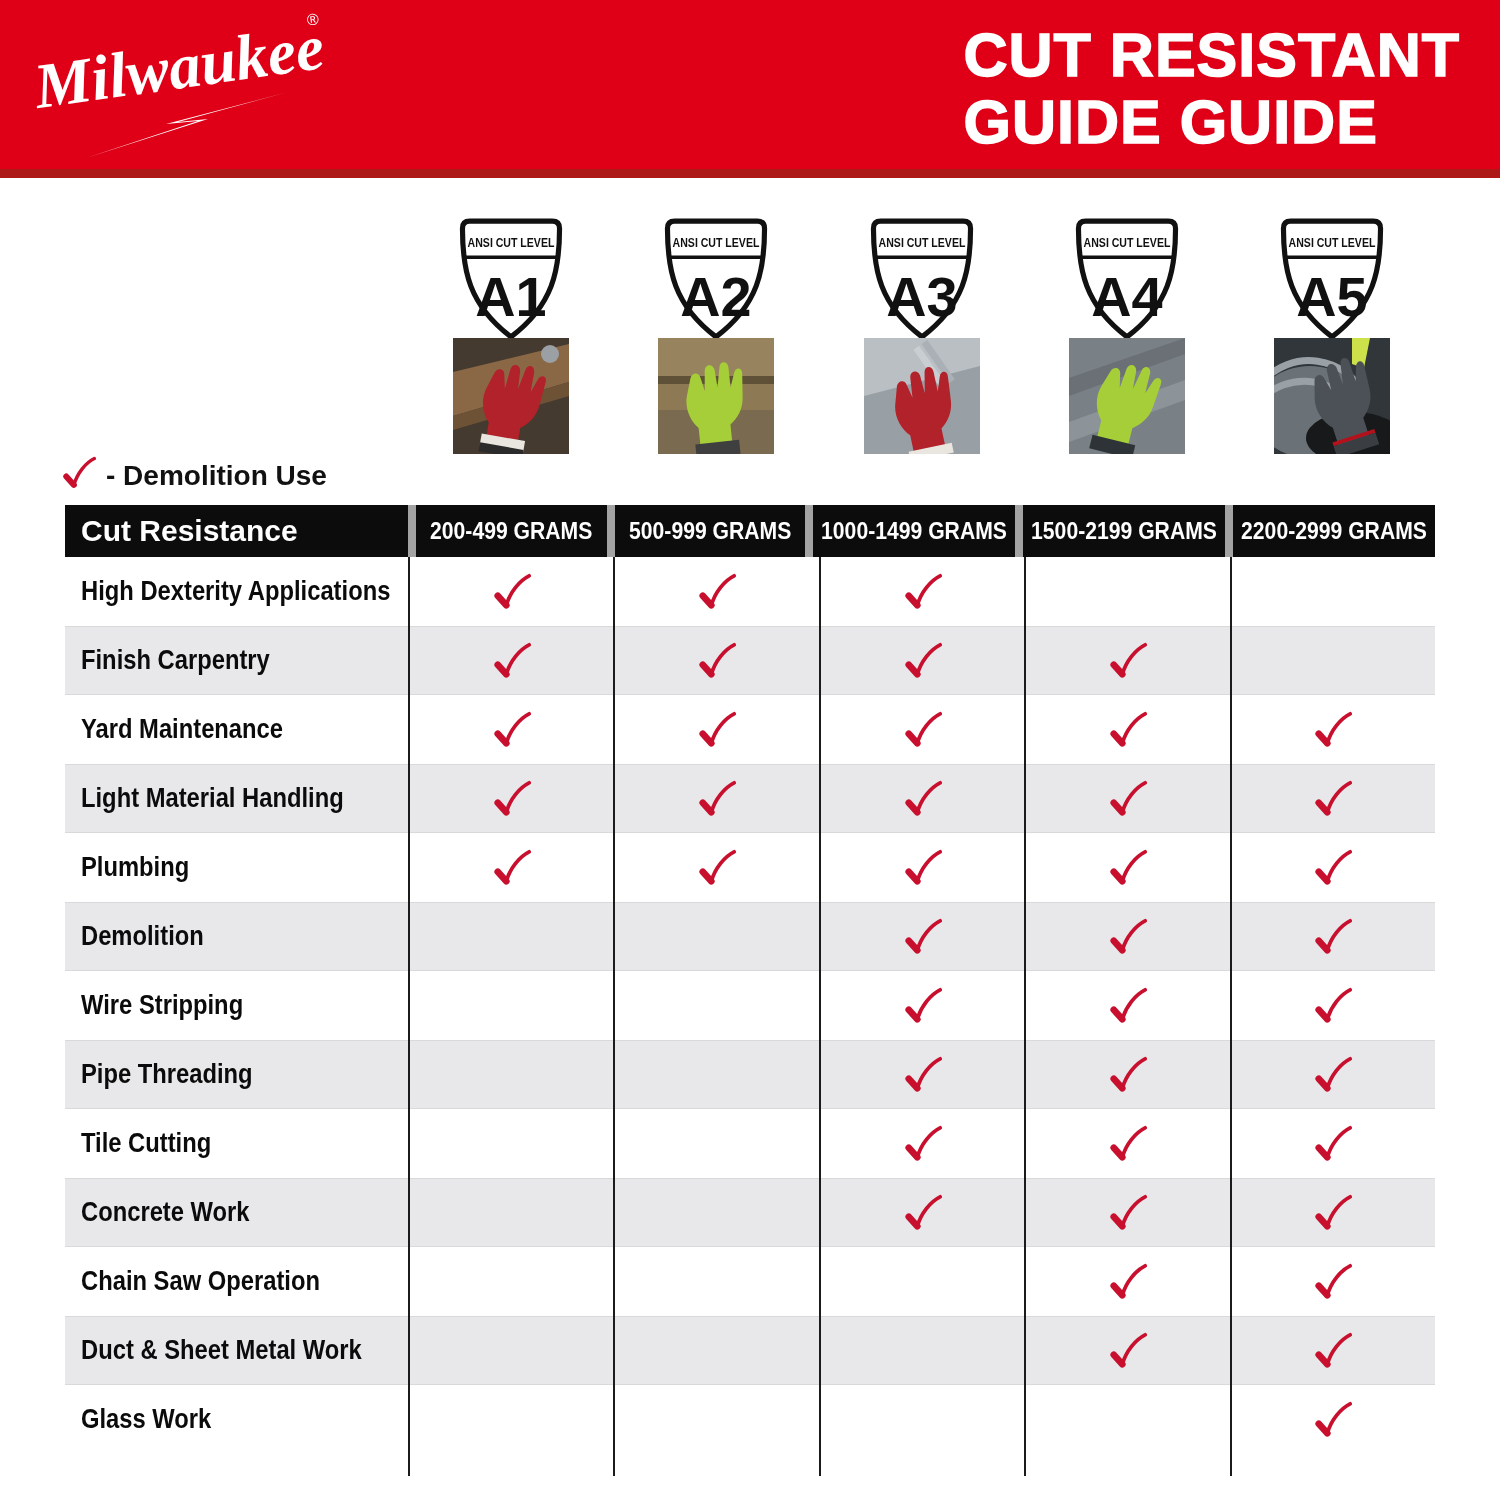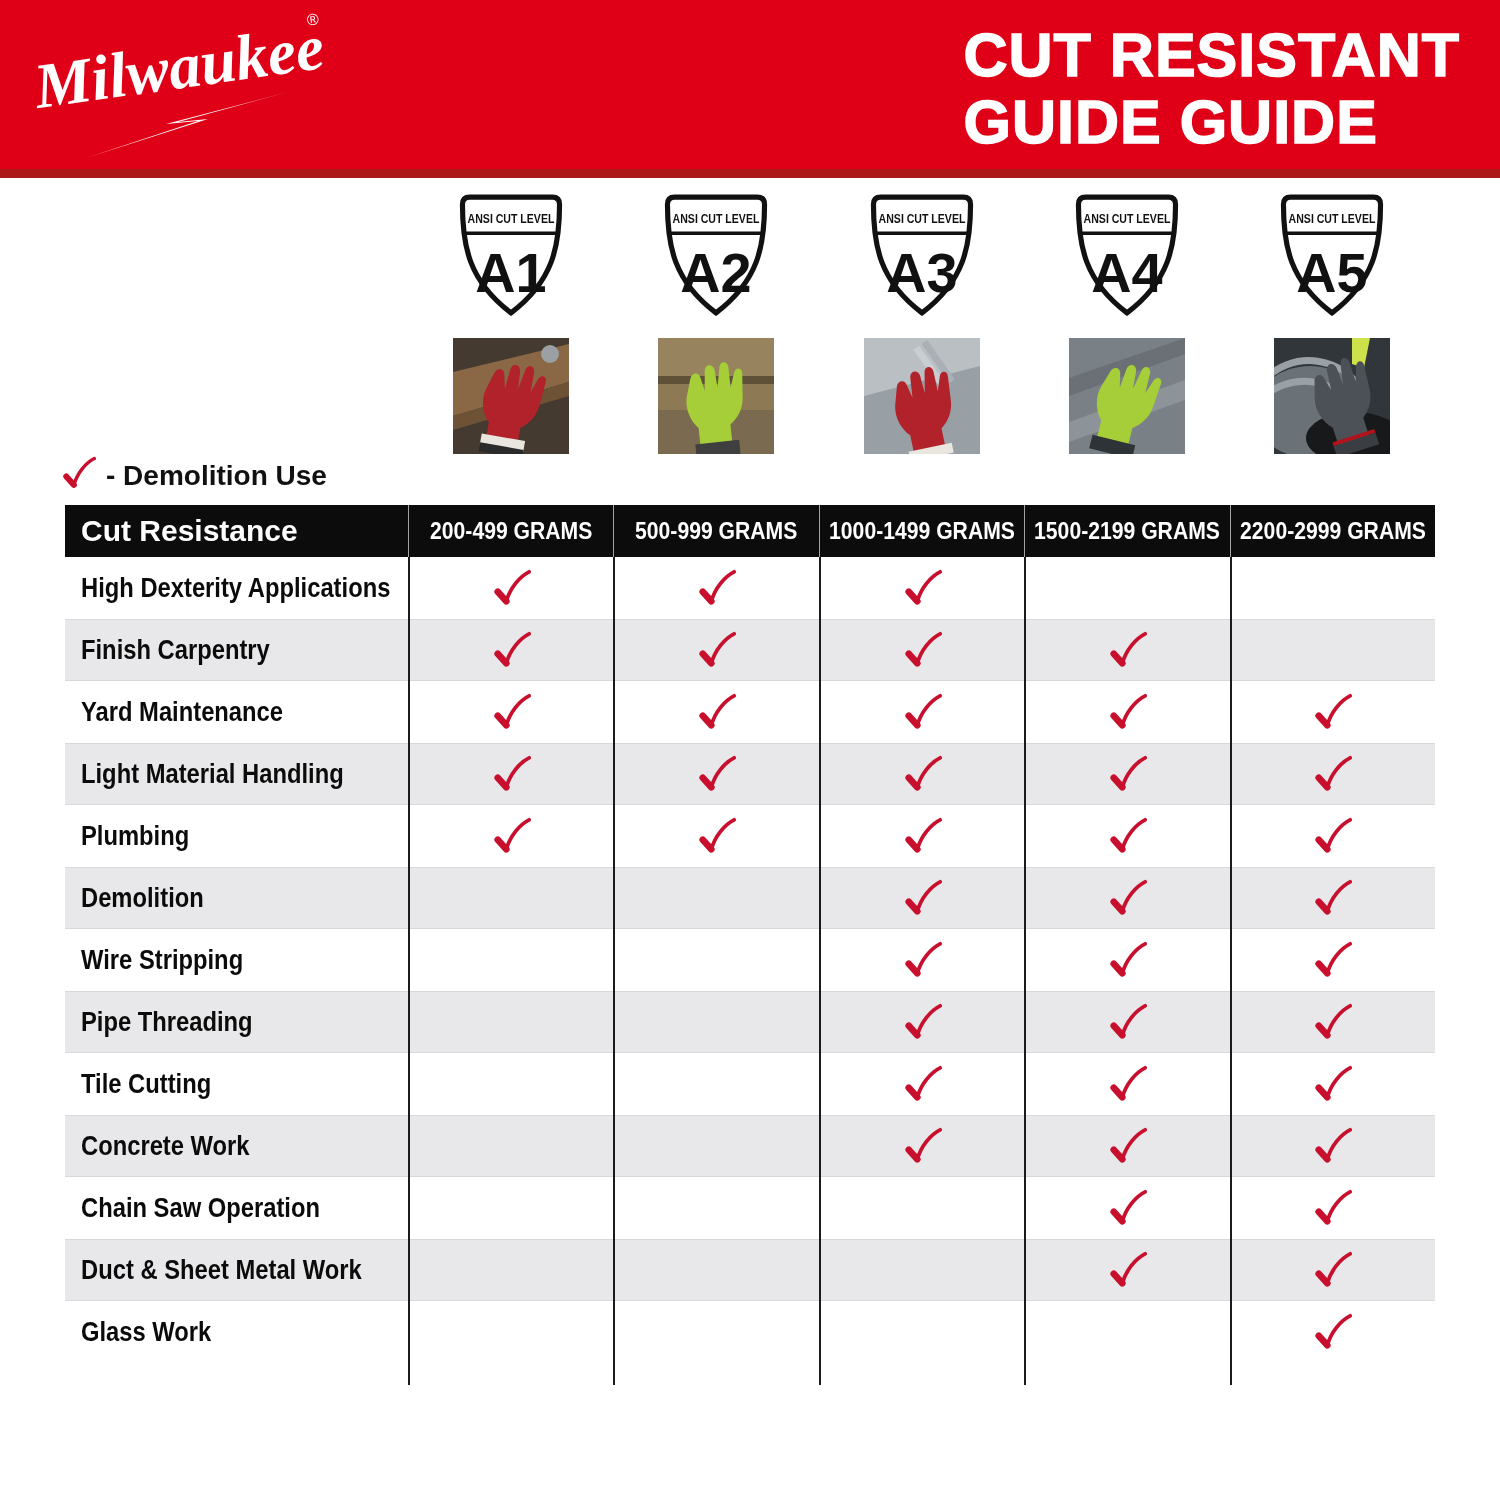--- a/index.html
+++ b/index.html
@@ -7,43 +7,43 @@
   body{width:1500px;height:1500px;font-family:"Liberation Sans",sans-serif}
   .page{position:relative;width:1500px;height:1500px;background:#fff;overflow:hidden}
 
   
   .band{position:absolute;top:0;left:0;width:100%;height:178px;background:#DF0018;border-bottom:9px solid #AC1917}
   .logo-wrap{position:absolute;top:8px;left:26px;width:330px;height:165px}
   .title{position:absolute;top:22px;right:40px;text-align:left;color:#ffffff;font-weight:bold;
          font-size:61px;line-height:67px;letter-spacing:1px;-webkit-text-stroke:1.5px #fff}
 
   
-  .levels{position:absolute;top:192px;left:408px;width:1027px;display:flex}
+  .levels{position:absolute;top:216px;left:408px;width:1027px;display:flex}
   .level-col{flex:1;display:flex;justify-content:center}
   .shield{width:114px;height:126px}
 
   
   .photos{position:absolute;top:338px;left:408px;width:1027px;display:flex}
   .photo-col{flex:1;display:flex;justify-content:center}
   .ph{width:116px;height:116px;display:block}
 
   
   .legend{position:absolute;left:62px;top:460px;display:flex;align-items:center;gap:10px;
           font-size:28px;font-weight:bold;color:#111}
   .ck-lg{width:34px;height:34px;margin-top:-6px}
 
   
   .table{position:absolute;left:65px;top:505px;width:1370px}
   .thead{display:flex;height:52px}
   .corner{width:343px;background:#0C0C0C;color:#fff;display:flex;align-items:center;
           padding-left:16px;font-size:30px;font-weight:bold}
   .hcell{flex:1;background:#0C0C0C;color:#fff;display:flex;align-items:center;justify-content:center;
-         font-size:23px;font-weight:bold;border-left:1px solid #a3a3a3;white-space:nowrap}
+         font-size:23px;font-weight:bold;border-left:8px solid #a3a3a3;white-space:nowrap}
   .hcell span{transform:scaleX(.92)}
-  .row{display:flex;height:62px;background:#fff}
+  .row{display:flex;height:69px;background:#fff}
   .tbody .row:nth-child(even){background:#E8E8EA;box-shadow:inset 0 1px 0 #D9D9DB,inset 0 -1px 0 #D9D9DB}
   .rlabel{width:343px;display:flex;align-items:center;padding-left:16px;font-size:27px;
           font-weight:bold;color:#0b0b0b;white-space:nowrap}
   .rlabel span{transform:scaleX(.88);transform-origin:left center;display:inline-block}
   .ccell{flex:1;display:flex;align-items:center;justify-content:center;border-left:2px solid #1b1b1b}
   .ext{display:flex;height:22px;background:transparent}
   .ext .rlabel{visibility:hidden}
   .ck{width:38px;height:38px}
 </style>
 </head>

